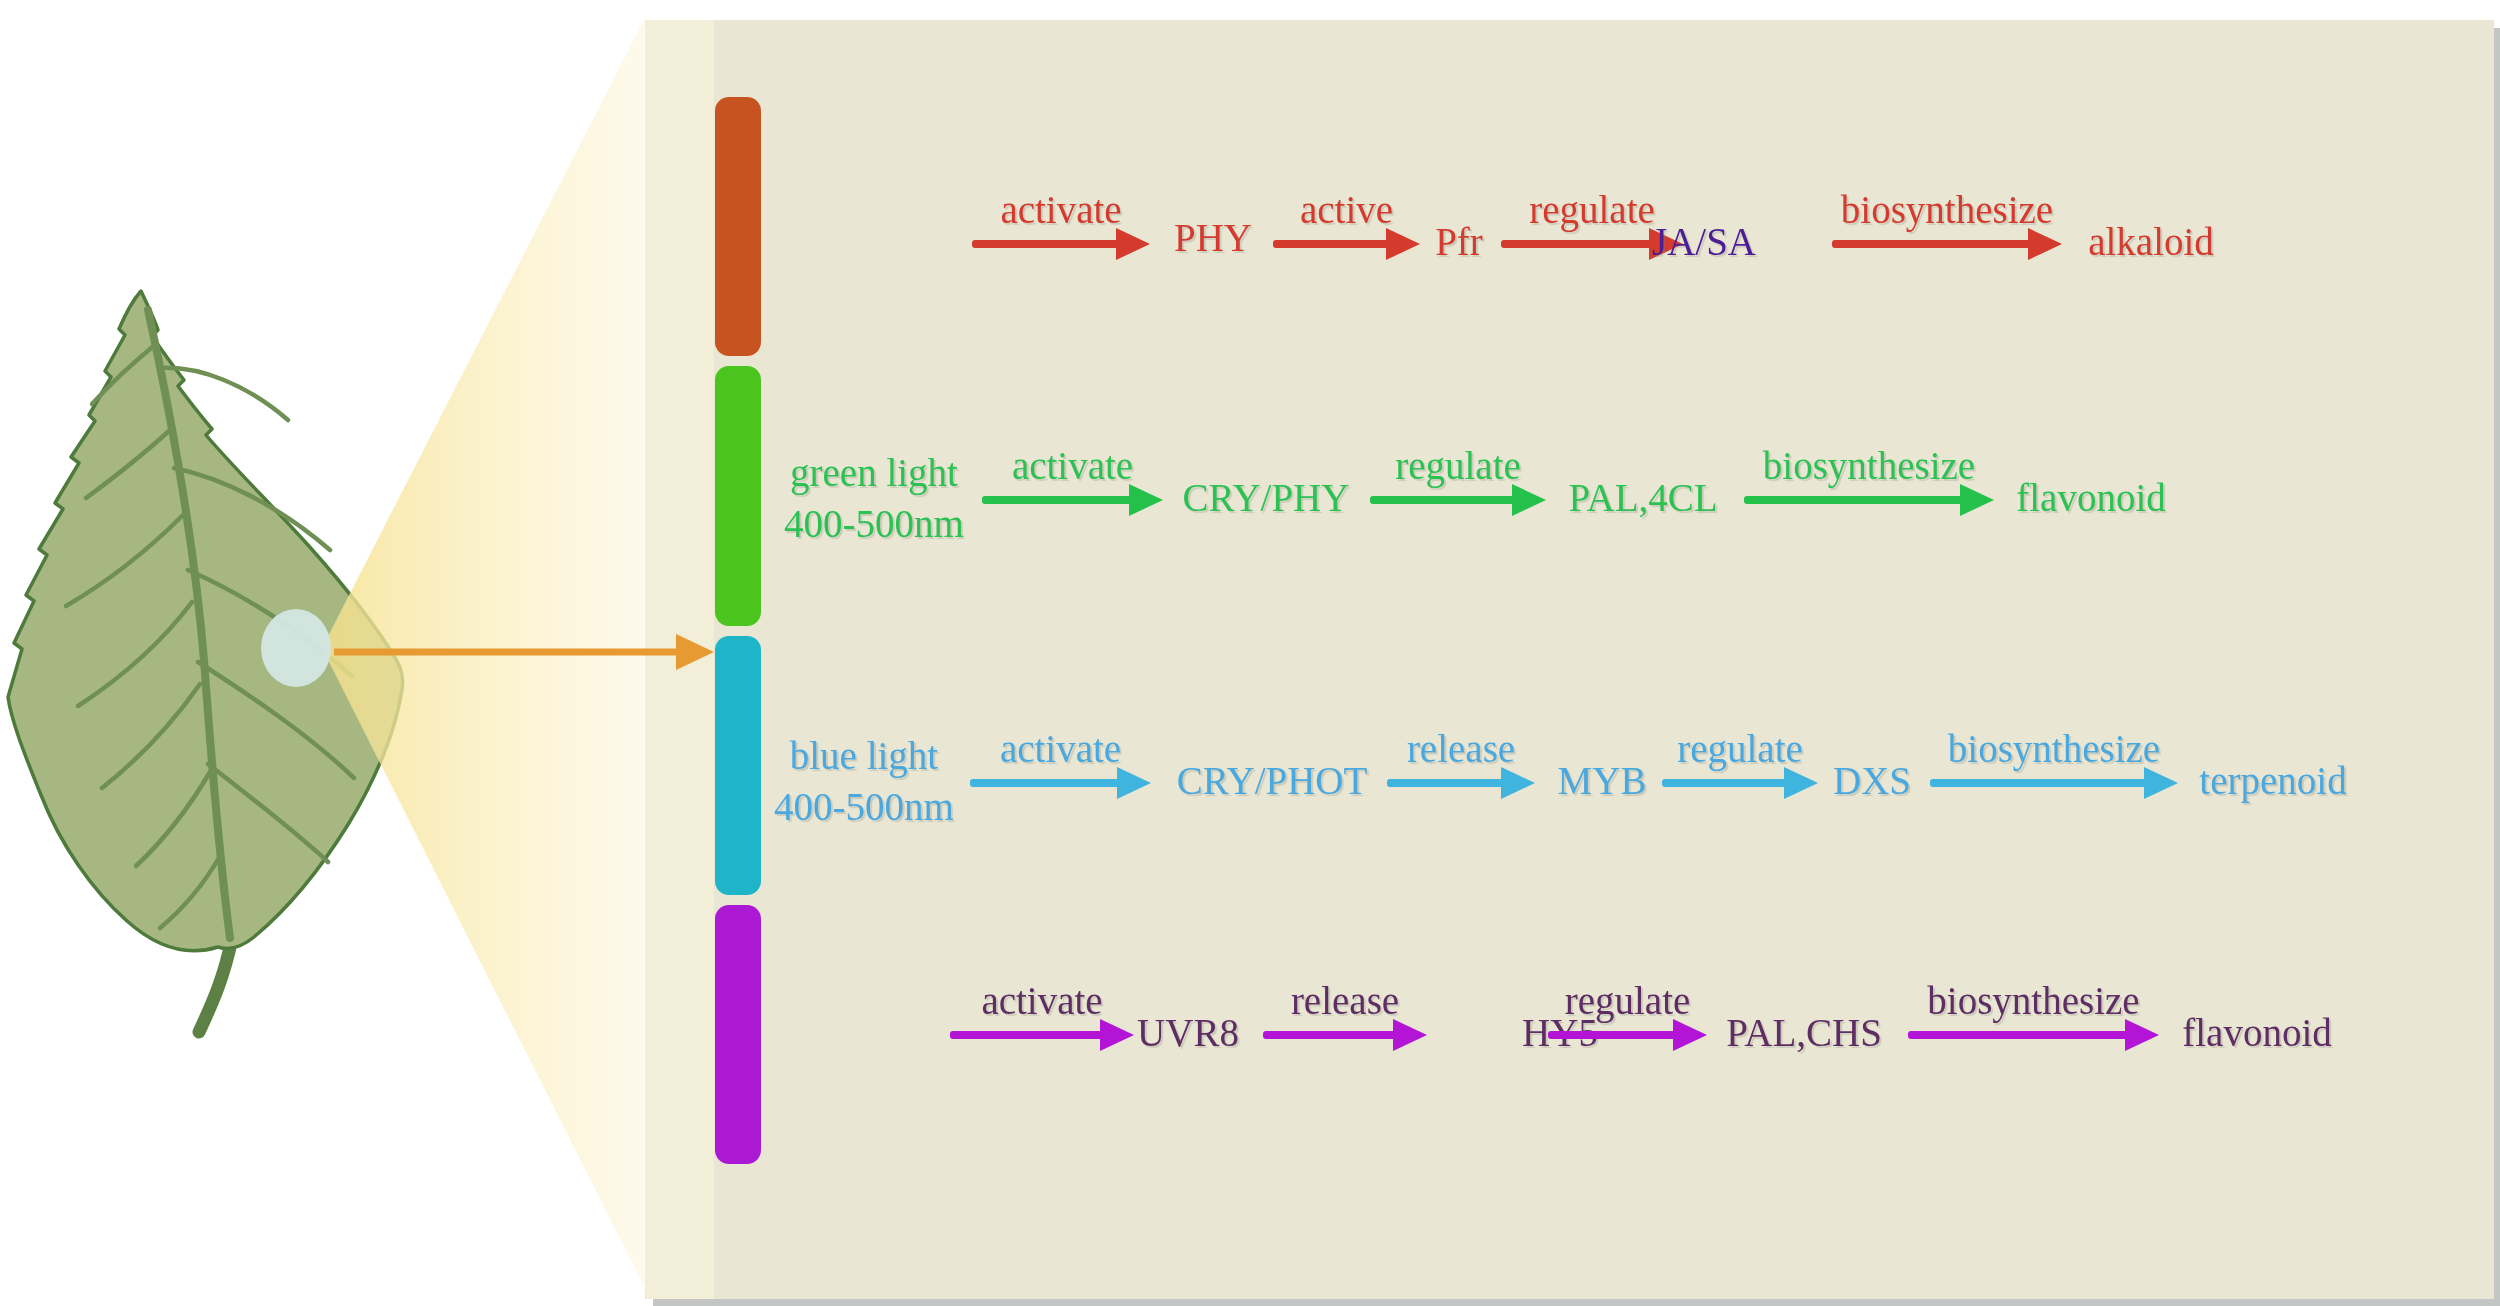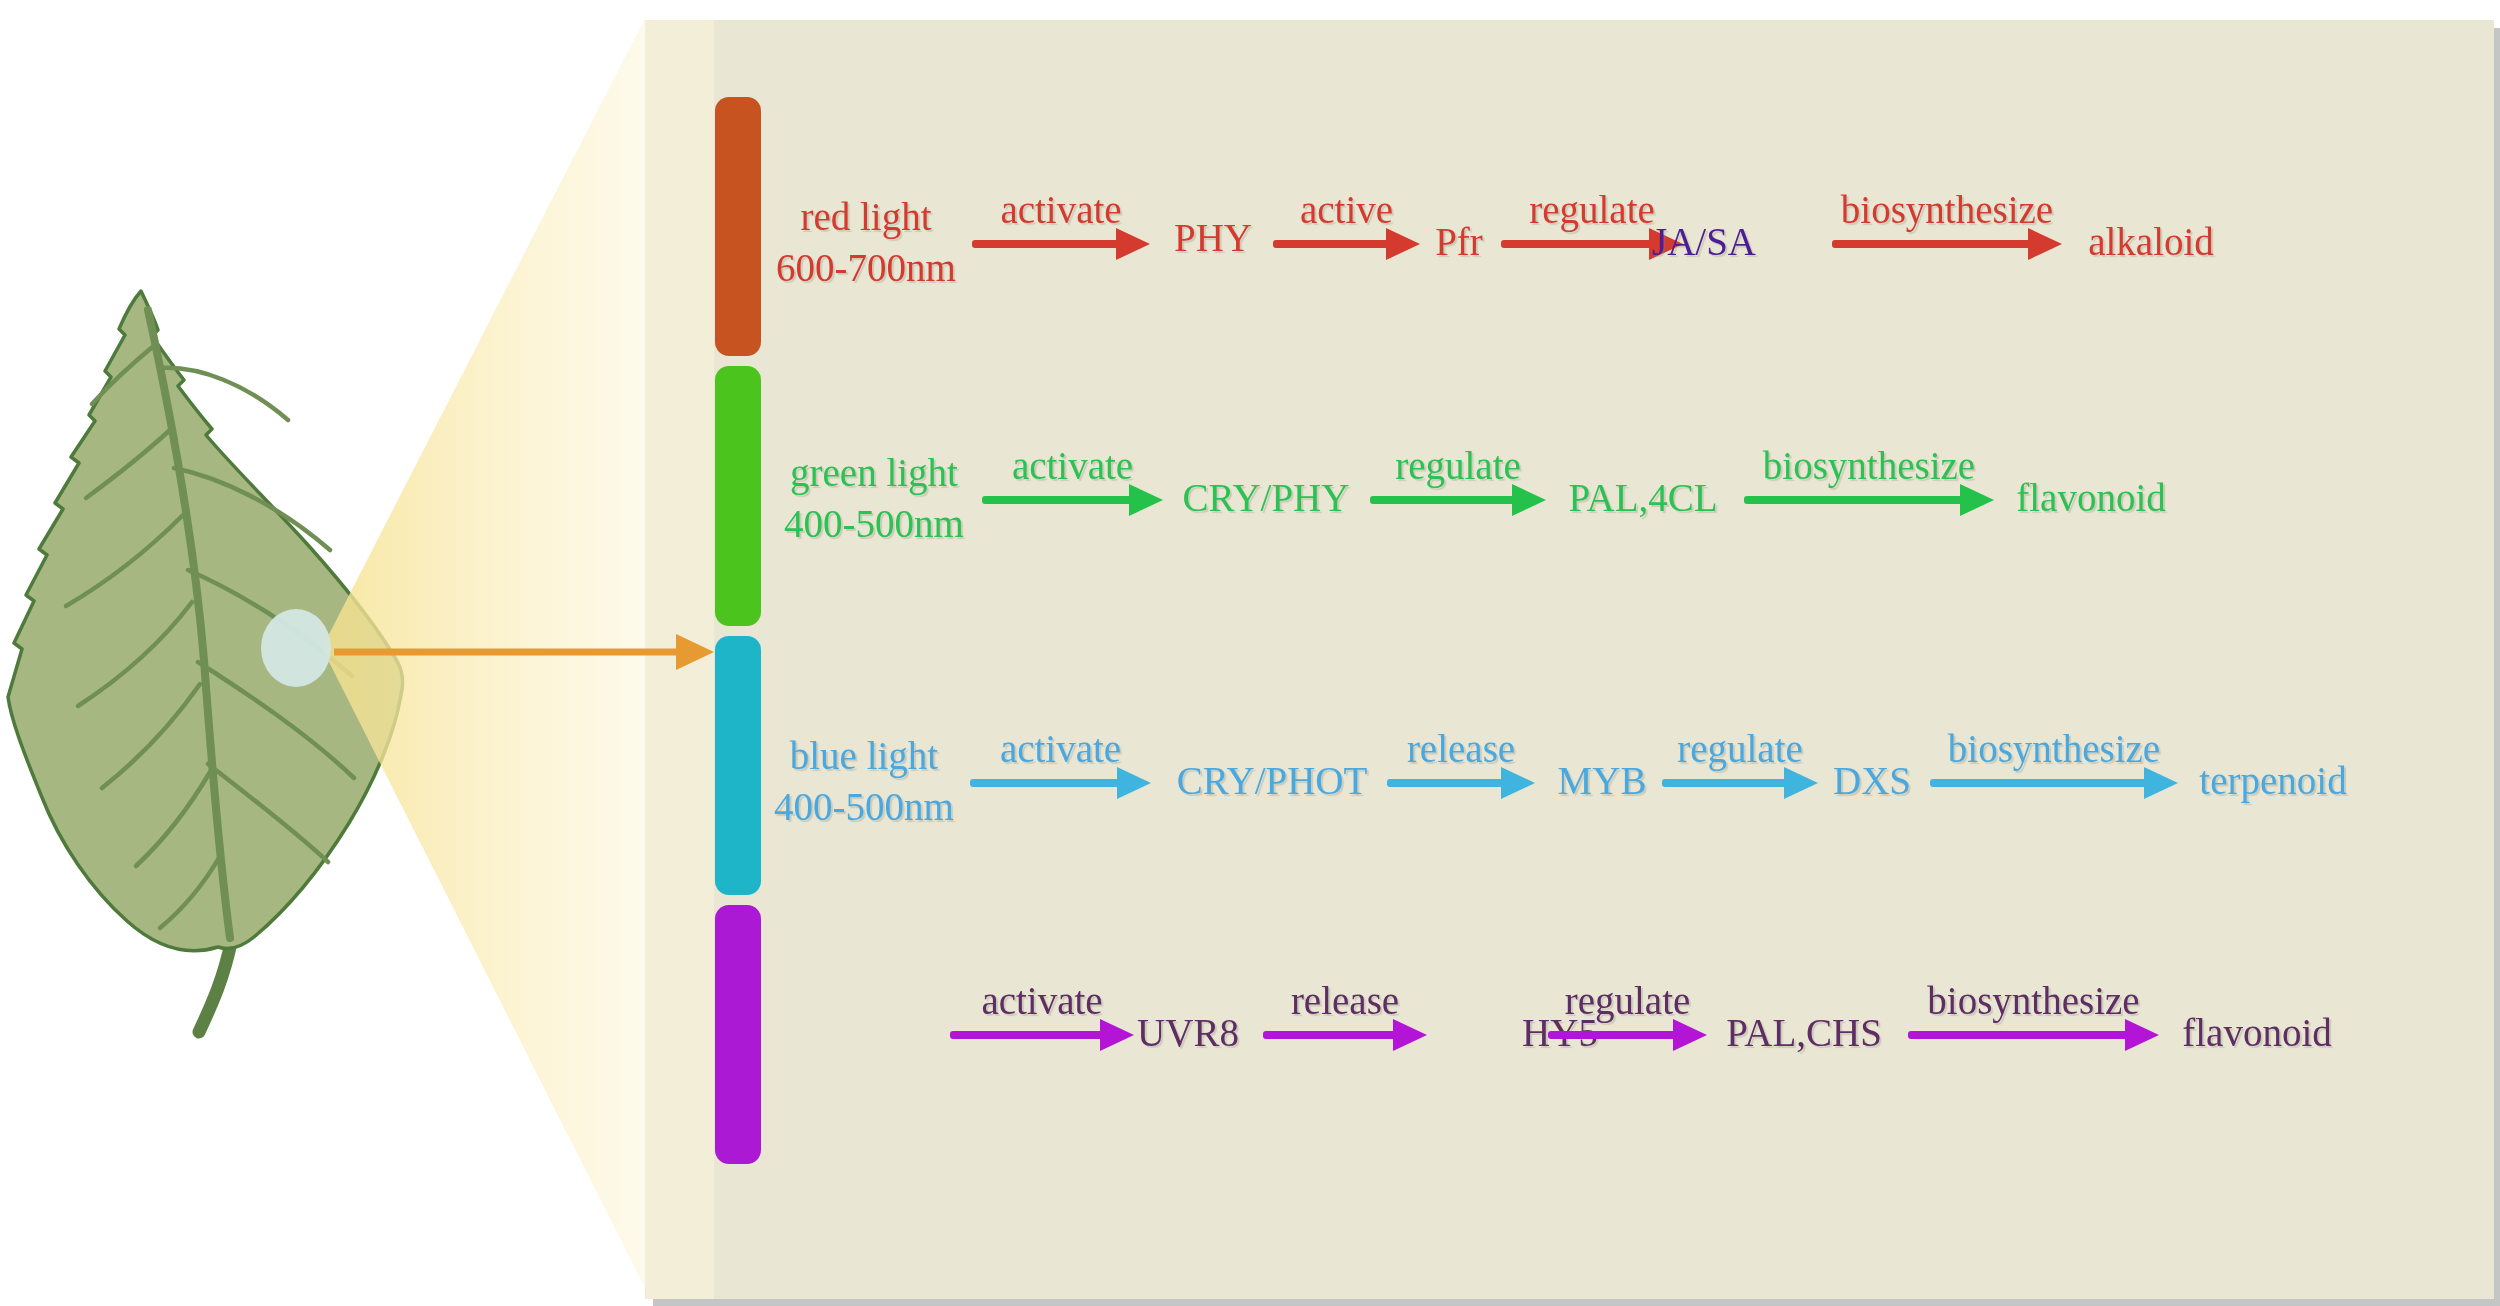--- a/index.html
+++ b/index.html
@@ -88,24 +88,20 @@
   </svg>
 
   <div id="bar">
       <div class="seg" style="background: rgb(199, 84, 32);"></div>
       <div class="seg" style="background: rgb(76, 196, 30);"></div>
       <div class="seg" style="background: rgb(30, 181, 201);"></div>
       <div class="seg" style="background: rgb(171, 25, 212);"></div>
     </div>
 
 
-<div class="src" style="left: 866px; top: 242px; color: rgb(212, 58, 46);">
-      <div>red light</div>
-      <div>600-700nm</div>
-    </div>
     <div class="parrow" style="left: 972px; top: 244px; width: 178px;">
       <div class="alabel" style="color: rgb(212, 58, 46);">activate</div>
       <div class="shaft" style="background: rgb(212, 58, 46);"></div>
       <div class="ahead" style="border-left-color: rgb(212, 58, 46);"></div>
     </div>
     <div class="node" style="left: 1213px; top: 237px; color: rgb(212, 58, 46);">PHY</div>
     <div class="parrow" style="left: 1273px; top: 244px; width: 147px;">
       <div class="alabel" style="color: rgb(212, 58, 46);">active</div>
       <div class="shaft" style="background: rgb(212, 58, 46);"></div>
       <div class="ahead" style="border-left-color: rgb(212, 58, 46);"></div>

